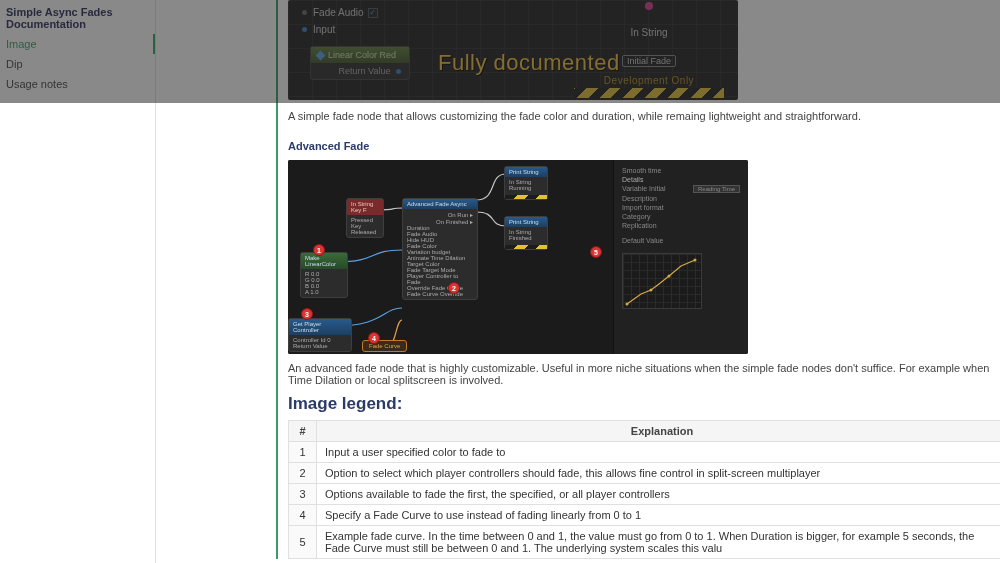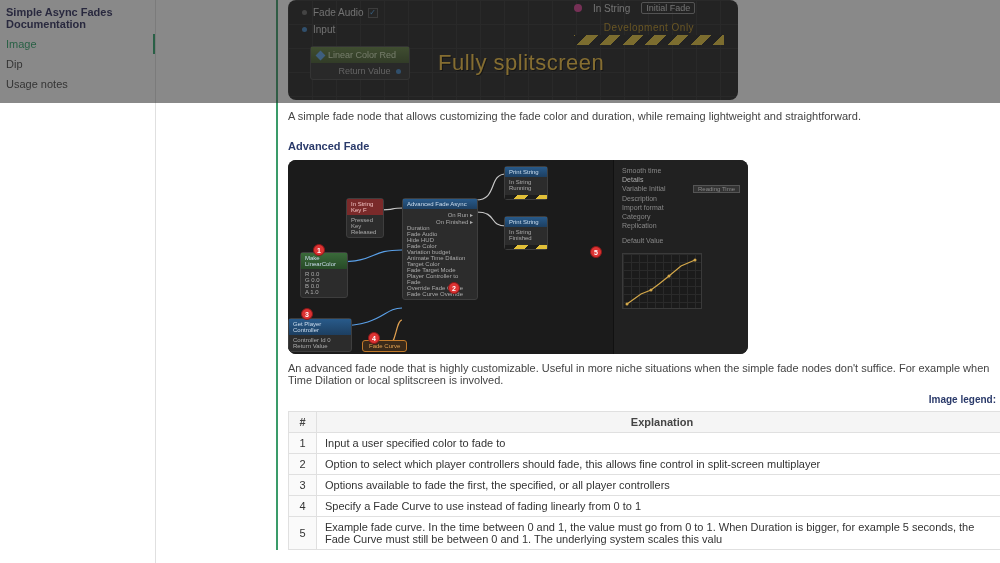--- a/index.html
+++ b/index.html
@@ -54,21 +54,21 @@
   padding: 0 0 0 120px;
   overflow: hidden;
 }
 .content { width: 720px; }
 .section-block {
   border-left: 2px solid #3a9b69;
   padding-left: 10px;
 }
 .card {
   background: #1e1e1e;
-  border-radius: 8px;
+  border-radius: 2px;
   position: relative;
   overflow: hidden;
 }
 .card1 {
   height: 100px;
   margin-bottom: 10px;
   width: 450px;
   background-image:
     linear-gradient(#2a2a2a 1px, transparent 1px),
     linear-gradient(90deg, #2a2a2a 1px, transparent 1px);
@@ -124,24 +124,25 @@
   text-shadow: 1px 1px 0 #000;
 }
 .rightnode {
   position: absolute;
   right: 14px; top: 0;
   width: 150px;
 }
 .rn-line {
   display: flex;
   align-items: center;
-  gap: 11px;
+  gap: 17px;
   font-size: 10px;
   color: #ccc;
   padding: 2px 0;
+  flex-direction: column;
 }
 .bullet-pink {
   width: 8px; height: 8px; border-radius: 50%;
   background: #d63b8f;
 }
 .instr-box {
   border: 1px solid #888;
   font-size: 9px;
   color: #ccc;
   padding: 0 4px;
@@ -243,25 +244,24 @@
   border: 1px solid #e0e0e0;
   padding: 4px 8px;
 }
 .itable th {
   background: #f5f5f5;
   font-weight: bold;
   color: #444;
 }
 .itable td.num { text-align: center; width: 28px; background: #fafafa; }
 .legend {
-  font-size: 10px;
+  font-size: 17px;
   font-weight: bold;
   color: #2a3a6a;
   margin: 8px 0 6px 0;
-  text-align: right;
 }
 .diamond {
   width: 7px; height: 7px;
   background: #5aa0e8;
   transform: rotate(45deg);
 }
 .pin { width:5px; height:5px; border-radius:50%; background:#666; display:inline-block; margin-right:2px;}
 </style>
 </head>
 <body>
@@ -294,21 +294,21 @@
         <div class="returnblock">
           <div class="rb-head">
             <span class="diamond"></span>
             <span>Linear Color Red</span>
           </div>
           <div class="rb-body">
             <span>Return Value</span>
             <span class="pin" style="background:#3a7fbf;margin-left:3px;"></span>
           </div>
         </div>
-        <div class="fulldoc">Fully splitscreen</div>
+        <div class="fulldoc">Fully documented</div>
         <div class="rightnode">
           <div class="rn-line">
             <span class="bullet-pink"></span>
             <span>In String</span>
             <span class="instr-box">Initial Fade</span>
           </div>
           <div class="devonly">Development Only</div>
           <div class="hazard"></div>
         </div>
       </div>

